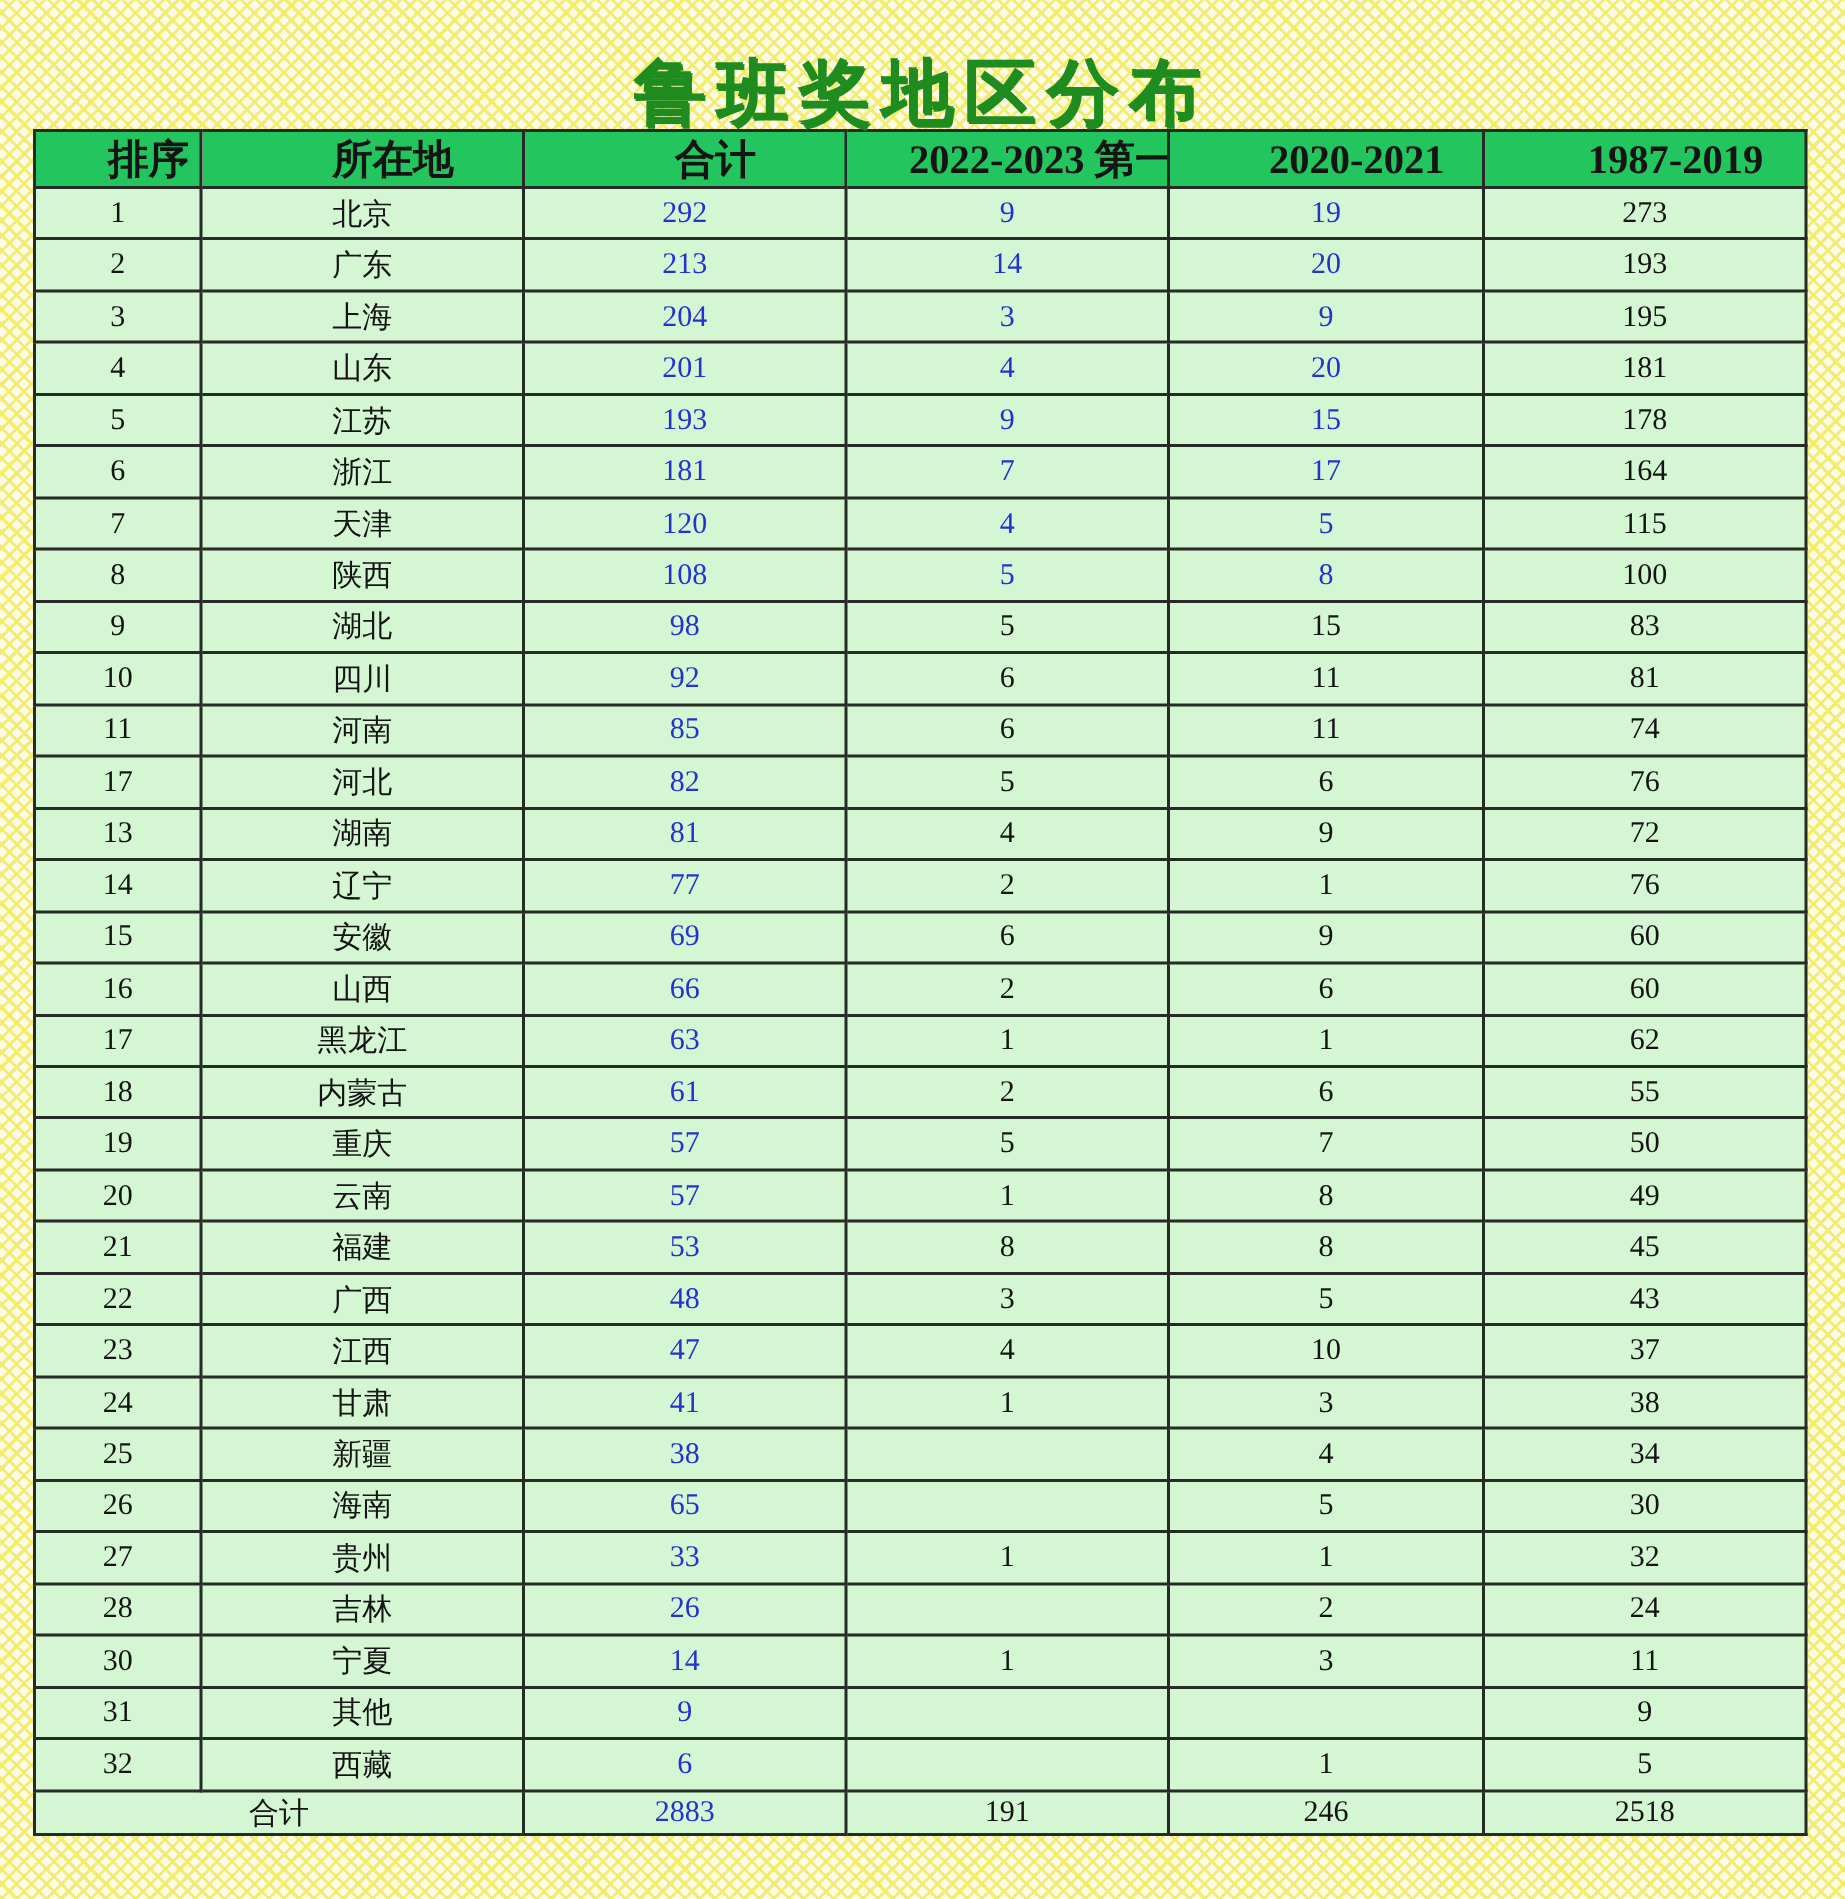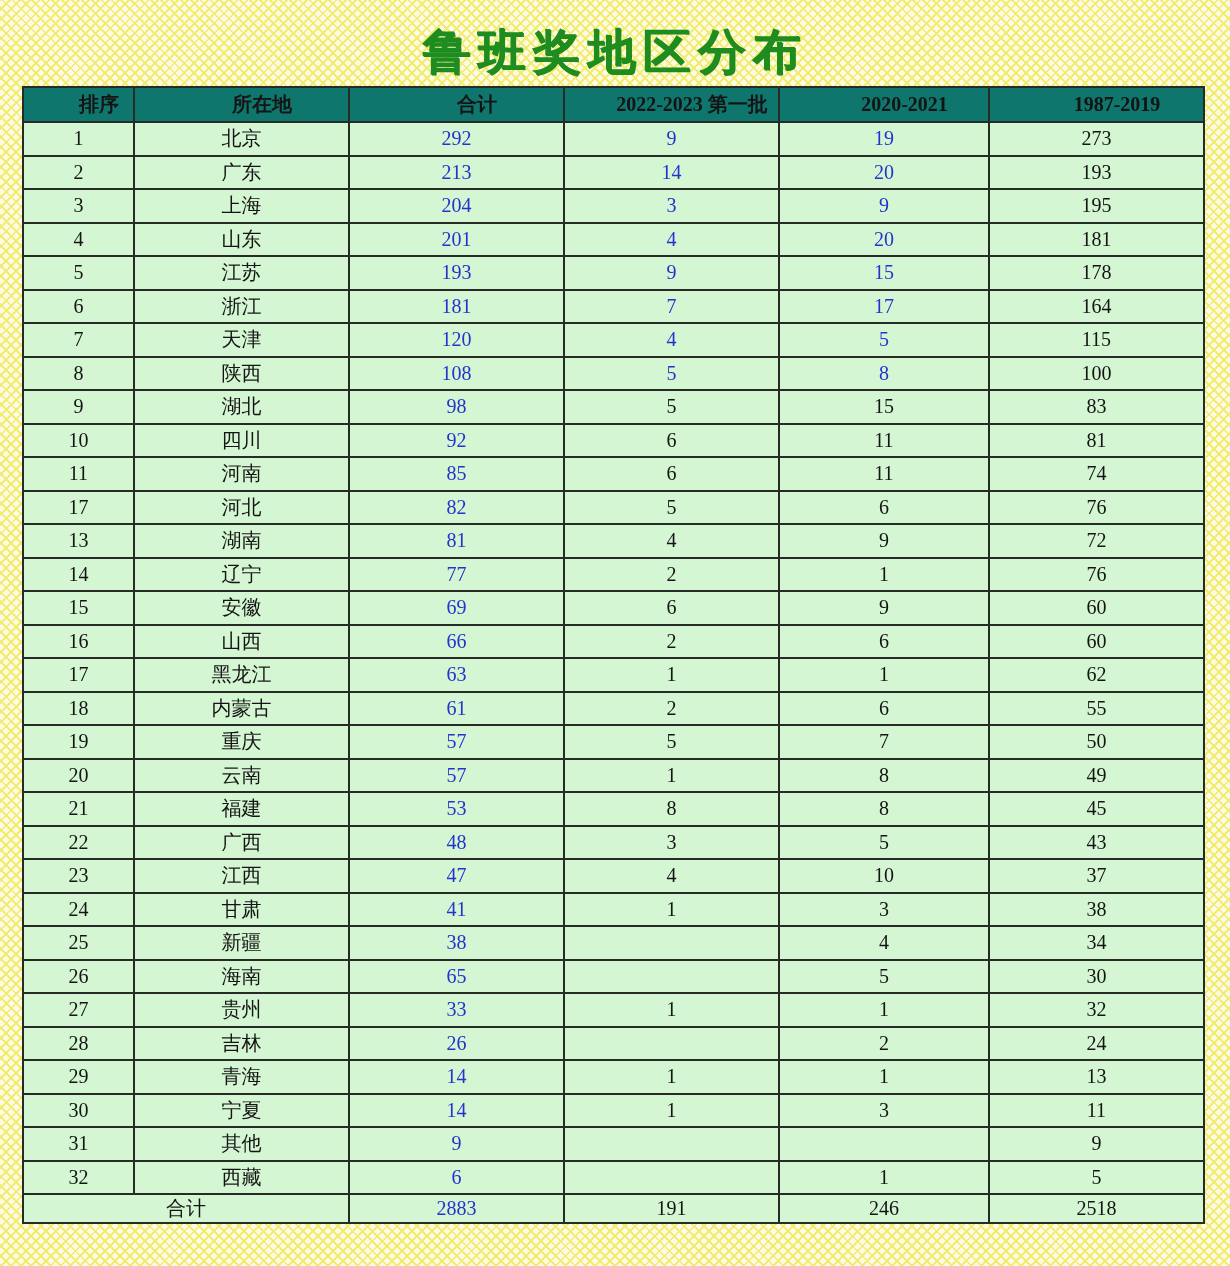--- a/index.html
+++ b/index.html
@@ -13,21 +13,21 @@
     font-family: "Liberation Serif", "DejaVu Serif", serif;
     
     background-color: #FDFBE6;
     background-image:
       repeating-linear-gradient(45deg,  rgba(242,236,110,0.95) 0 2px, rgba(242,236,110,0) 2px 7px),
       repeating-linear-gradient(-45deg, rgba(242,236,110,0.95) 0 2px, rgba(242,236,110,0) 2px 7px);
   }
 
   .page-title {
     margin: 0;
-    padding-top: 16px;
+    padding-top: 27px;
     height: 86px;
     text-align: center;
     font-size: 48px;
     font-weight: bold;
     letter-spacing: 7px;
     color: #1E8C1E;
     text-shadow: 1px 1px 0 #1E8C1E;
     font-family: "Liberation Serif", "DejaVu Serif", serif;
     line-height: 1.5;
     box-sizing: border-box;
@@ -46,23 +46,23 @@
     border: 2px solid #262B26;
     text-align: center;
     vertical-align: middle;
     padding: 0;
     font-size: 20px;
     color: #141414;
     overflow: hidden;
     white-space: nowrap;
   }
   table.luban thead th {
-    background: #0f766e;
+    background: #22c55e;
     font-weight: bold;
-    font-size: 20px;
+    font-size: 27px;
     height: 33px;
     padding-left: 41px;
   }
   table.luban td {
     background: #D4F6D2;
   }
   table.luban td.blue {
     color: #2433CE;
     margin-left: 27px;
   }
@@ -316,28 +316,20 @@
       </tr>
       <tr>
         <td>28</td>
         <td>吉林</td>
         <td class="blue">26</td>
         <td></td>
         <td>2</td>
         <td>24</td>
       </tr>
       <tr>
-        <td>29</td>
-        <td>青海</td>
-        <td class="blue">14</td>
-        <td>1</td>
-        <td>1</td>
-        <td>13</td>
-      </tr>
-      <tr>
         <td>30</td>
         <td>宁夏</td>
         <td class="blue">14</td>
         <td>1</td>
         <td>3</td>
         <td>11</td>
       </tr>
       <tr>
         <td>31</td>
         <td>其他</td>

